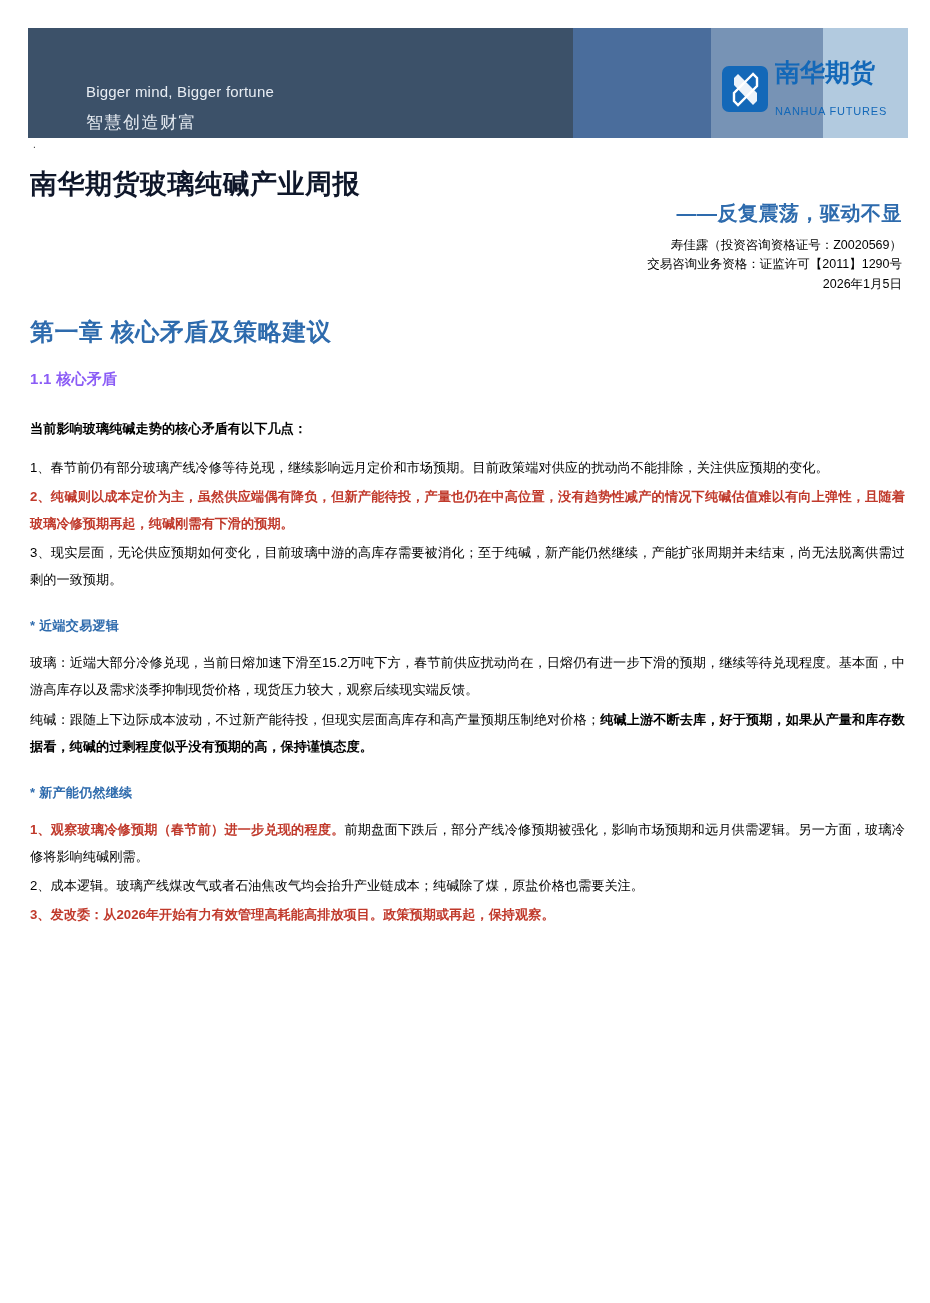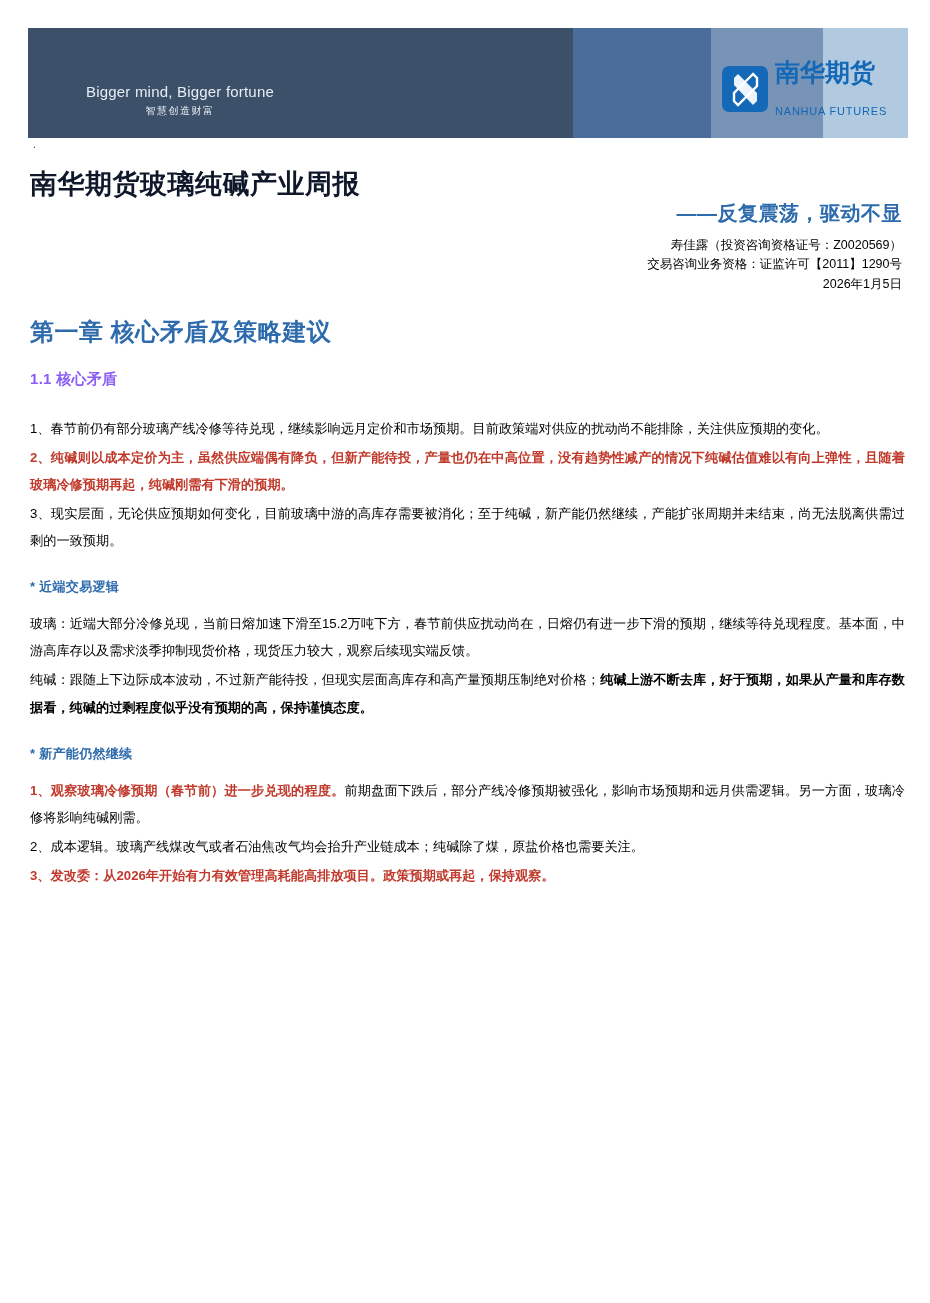--- a/index.html
+++ b/index.html
@@ -41,25 +41,25 @@
     line-height: 1.35;
   }
   .slogan-en {
     font-size: 15px;
     letter-spacing: 0.2px;
     font-weight: 400;
     white-space: nowrap;
     text-align: right;
   }
   .slogan-cn {
-    font-size: 10px;
+    font-size: 17px;
     font-weight: 400;
     letter-spacing: 1.5px;
-    text-align: center;
-    margin-top: 2px;
+    text-align: left;
+    margin-top: 10px;
     white-space: nowrap;
   }
 
   
   .logo-wrap {
     position: absolute;
     left: 722px;
     top: 60px;
     display: flex;
     align-items: center;
@@ -220,20 +220,21 @@
   <div>寿佳露（投资咨询资格证号：Z0020569）</div>
   <div>交易咨询业务资格：证监许可【2011】1290号</div>
   <div>2026年1月5日</div>
 </div>
 
 <div class="content">
 
   <h1 class="chapter">第一章  核心矛盾及策略建议</h1>
   <h2 class="section">1.1 核心矛盾</h2>
 
+  <p class="para lead">当前影响玻璃纯碱走势的核心矛盾有以下几点：</p>
 
   <p class="para">1、春节前仍有部分玻璃产线冷修等待兑现，继续影响远月定价和市场预期。目前政策端对供应的扰动尚不能排除，关注供应预期的变化。</p>
   <p class="para red">2、纯碱则以成本定价为主，虽然供应端偶有降负，但新产能待投，产量也仍在中高位置，没有趋势性减产的情况下纯碱估值难以有向上弹性，且随着玻璃冷修预期再起，纯碱刚需有下滑的预期。</p>
   <p class="para">3、现实层面，无论供应预期如何变化，目前玻璃中游的高库存需要被消化；至于纯碱，新产能仍然继续，产能扩张周期并未结束，尚无法脱离供需过剩的一致预期。</p>
 
   <h3 class="sub">* 近端交易逻辑</h3>
 
   <p class="para">玻璃：近端大部分冷修兑现，当前日熔加速下滑至15.2万吨下方，春节前供应扰动尚在，日熔仍有进一步下滑的预期，继续等待兑现程度。基本面，中游高库存以及需求淡季抑制现货价格，现货压力较大，观察后续现实端反馈。</p>
 
   <p class="para"><span>纯碱：跟随上下边际成本波动，不过新产能待投，但现实层面高库存和高产量预期压制绝对价格；</span><span class="b">纯碱上游不断去库，好于预期，如果从产量和库存数据看，纯碱的过剩程度似乎没有预期的高，保持谨慎态度。</span></p>

